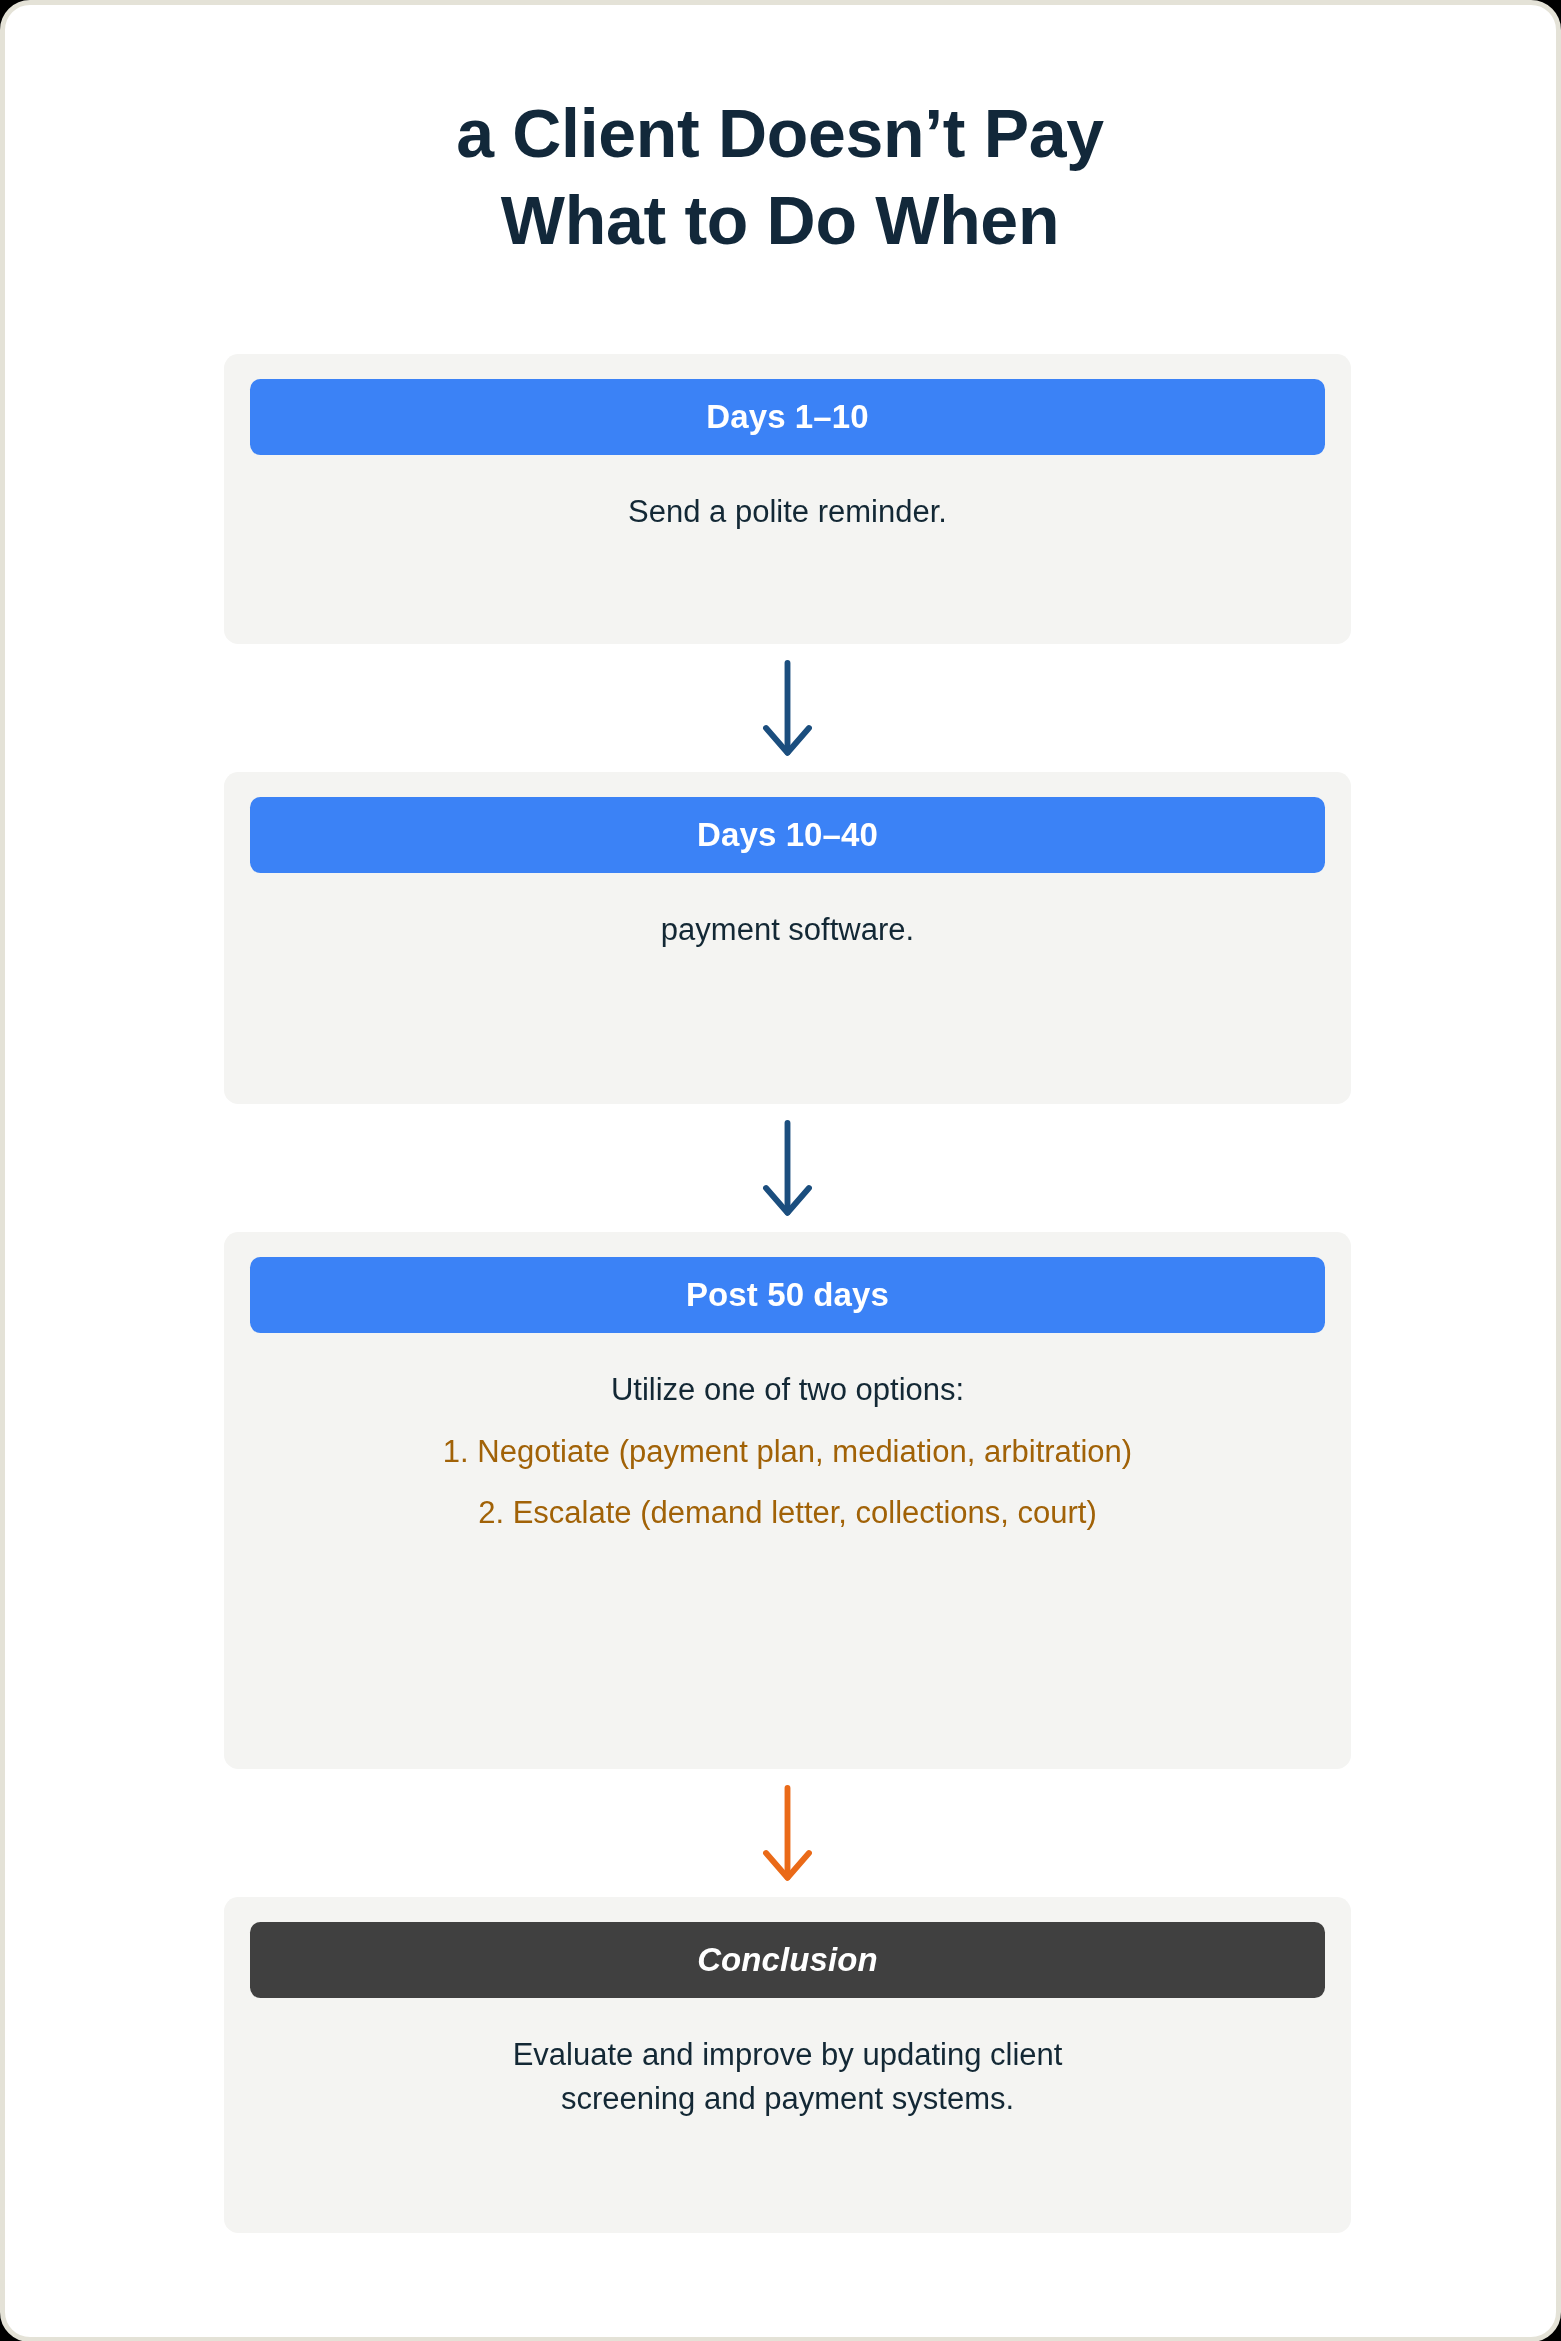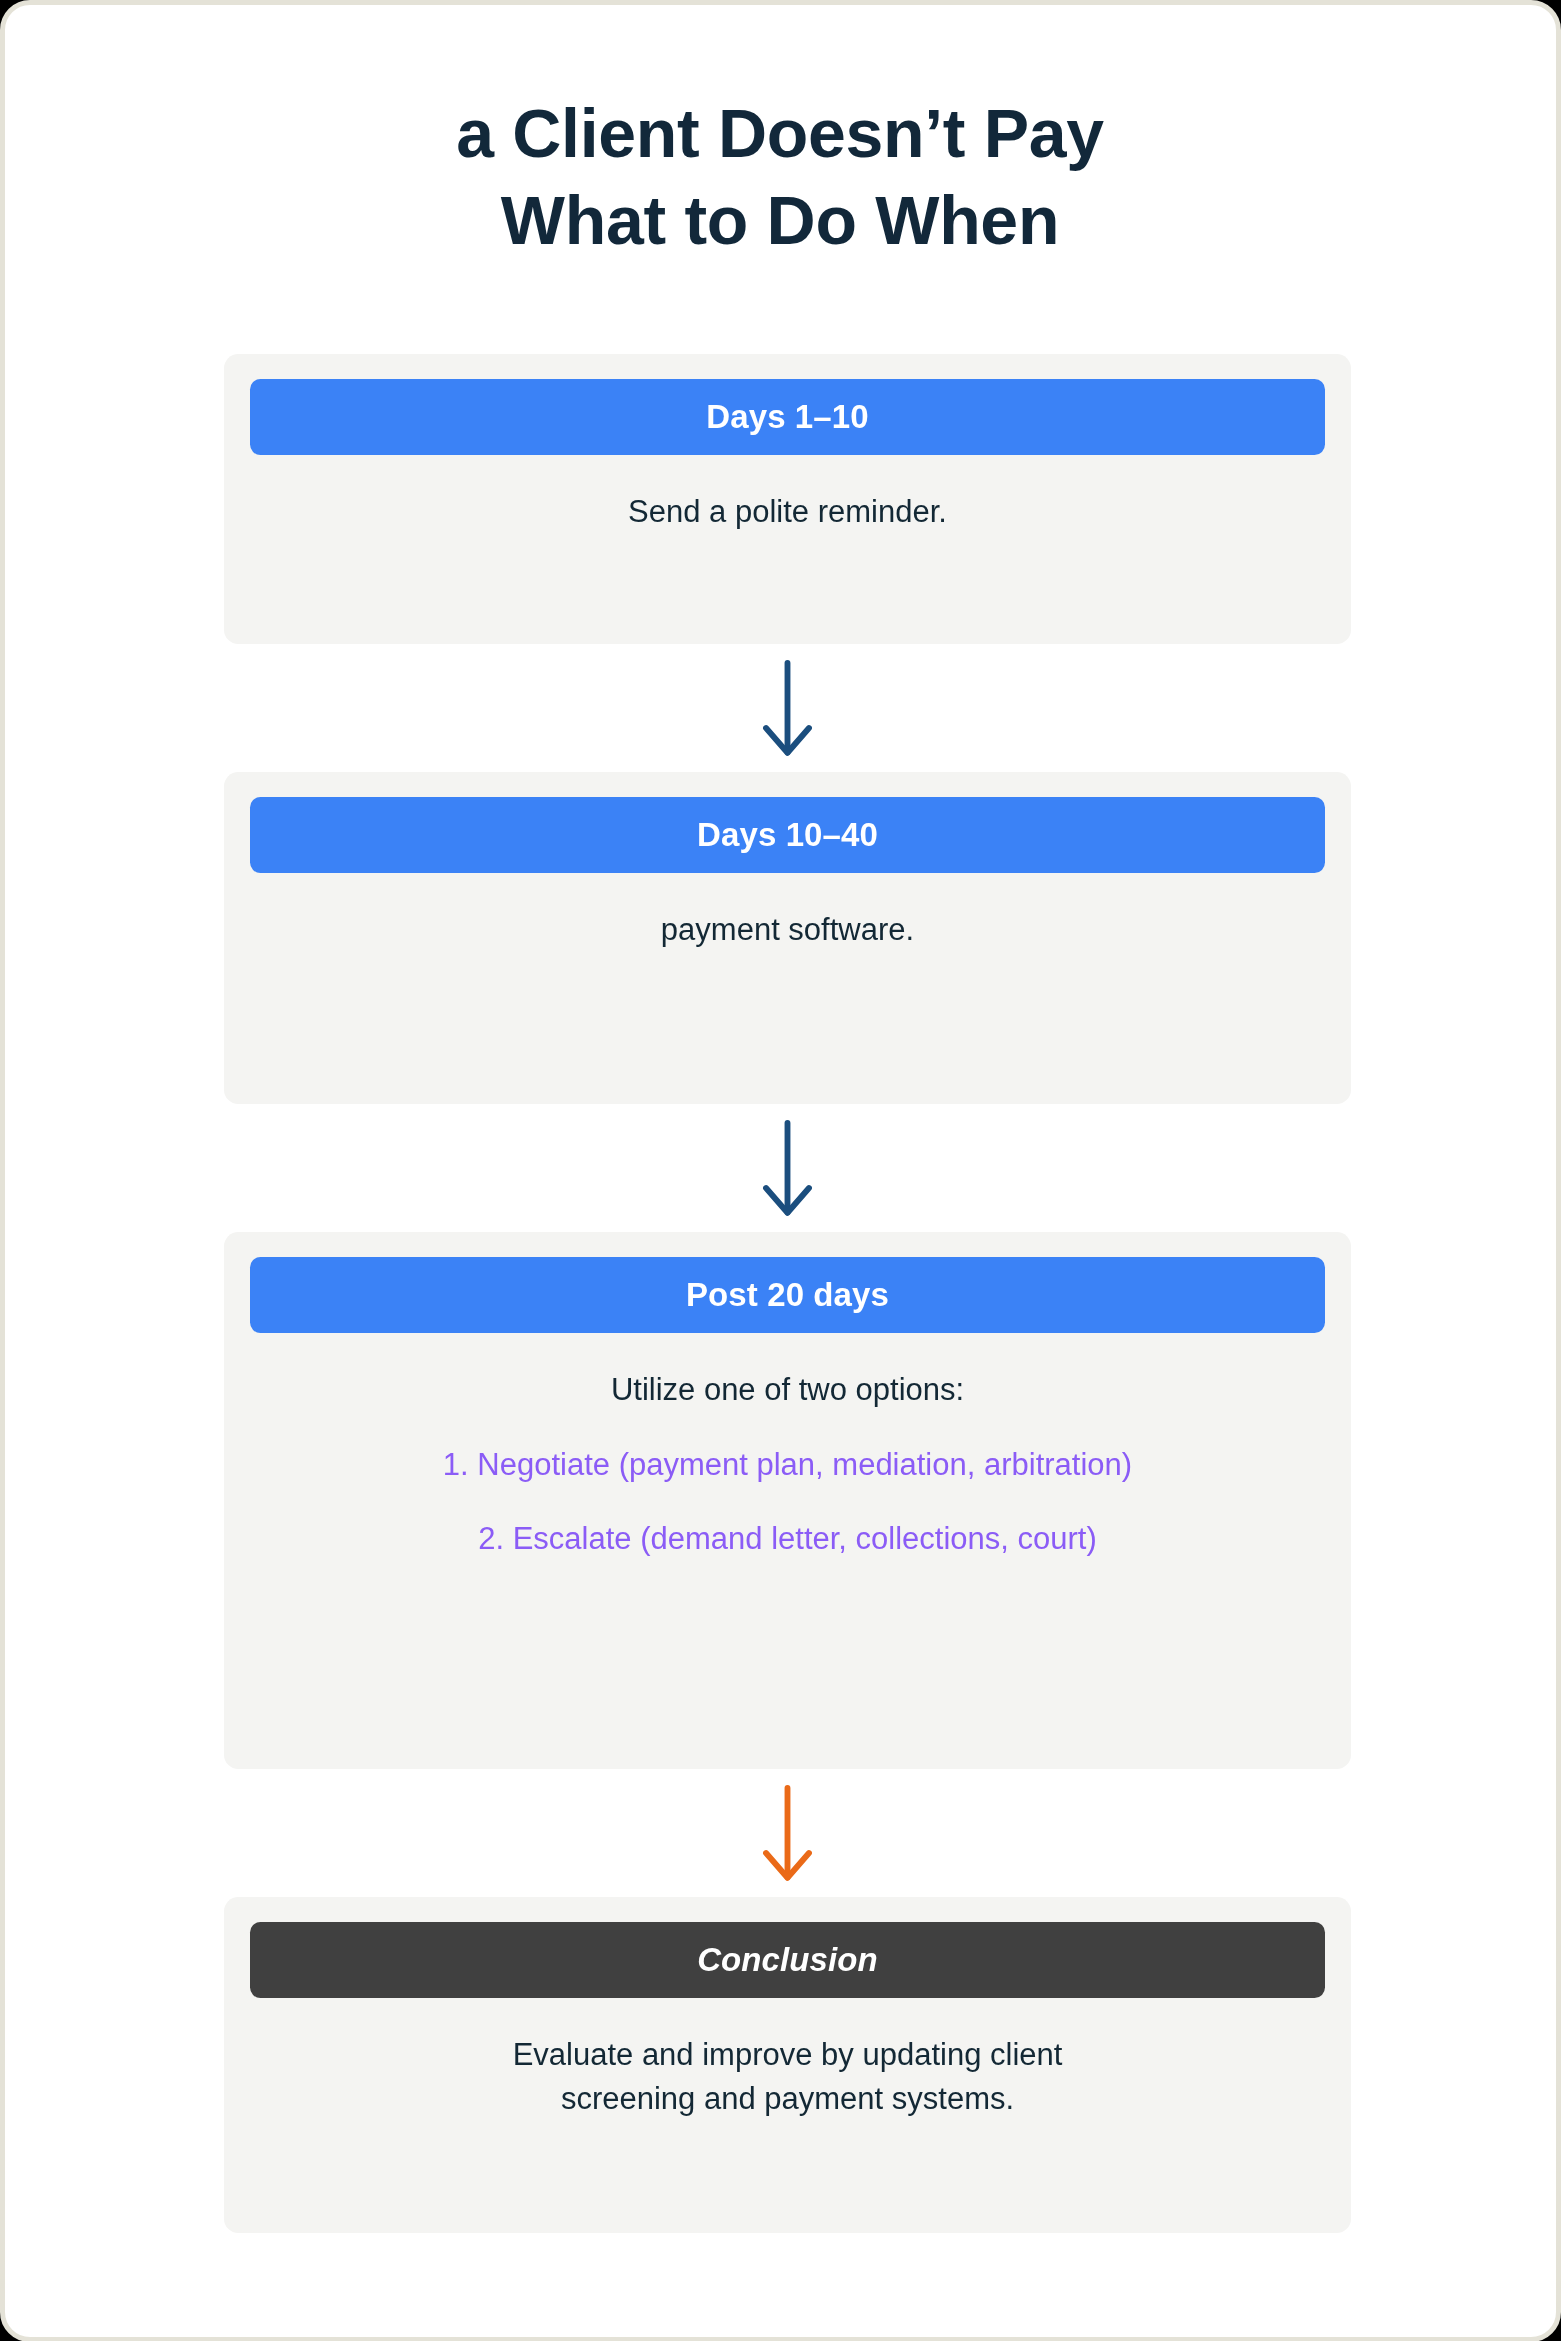--- a/index.html
+++ b/index.html
@@ -102,24 +102,24 @@
     padding: 0;
   }
   .pad-md  { padding-top: 35px; }
 
   .options-list {
     list-style: none;
     margin: 0;
     padding: 0;
   }
   .options-list li {
-    margin-top: 32px;
+    margin-top: 19px;
     font-size: 31px;
     line-height: 1.35;
-    color: #8b5cf6;
+    color: #a16207;
   }
 
   
   .arrow-wrap {
     width: 1127px;
     display: flex;
     justify-content: center;
     align-items: center;
     height: 128px;
   }
@@ -170,21 +170,21 @@
       <div class="arrow-wrap">
         <svg width="59" height="99" viewBox="0 0 90 152">
           <g fill="none" stroke="#1b4e7e" stroke-width="9" stroke-linecap="round" stroke-linejoin="round">
             <line x1="45" y1="6" x2="45" y2="143"></line>
             <polyline points="12,106 45,144 78,106"></polyline>
           </g>
         </svg>
       </div>
 
       <div class="card card-3">
-        <div class="card-header navy">Post 20 days</div>
+        <div class="card-header navy">Post 50 days</div>
         <div class="card-body pad-md">
           <p class="body-para">Utilize one of two options:</p>
           <ul class="options-list">
             <li>1. Negotiate (payment plan, mediation, arbitration)</li>
             <li>2. Escalate (demand letter, collections, court)</li>
           </ul>
         </div>
       </div>
 
       <div class="arrow-wrap">

